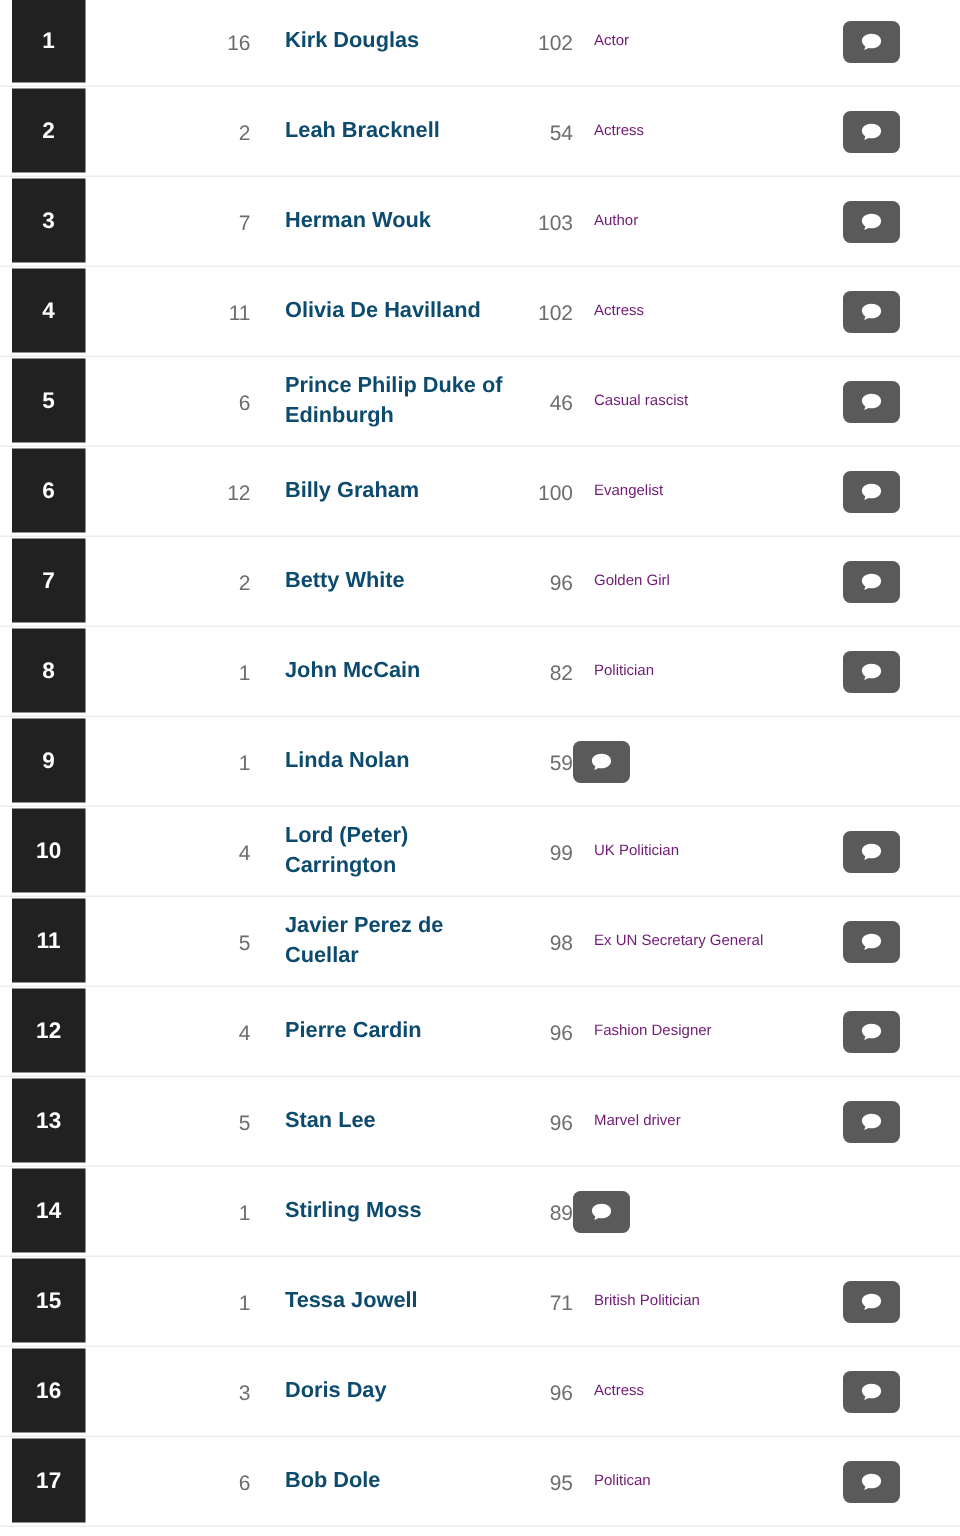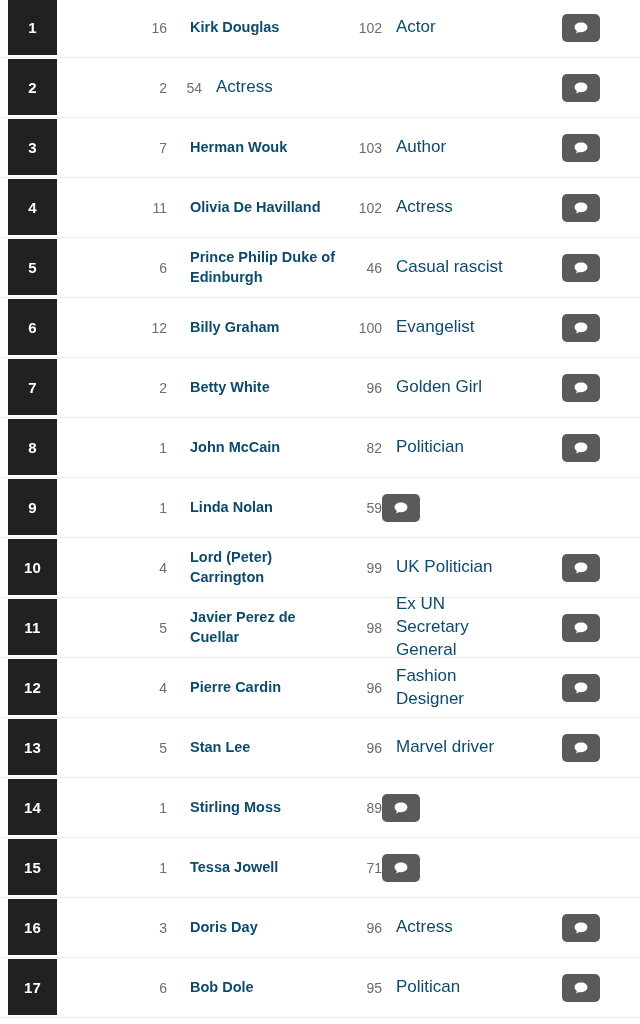--- a/index.html
+++ b/index.html
@@ -107,22 +107,22 @@
   
   .cell-desc {
     flex: 1 1 auto;
     display: flex;
     align-items: center;
     padding-left: 14px;
     padding-right: 8px;
     box-sizing: border-box;
   }
   .cell-desc span {
-    color: #0c4a6e;
-    font-size: 17px;
+    color: #701a75;
+    font-size: 10px;
     line-height: 1.35;
     max-width: 120px;
     display: inline-block;
   }
 
   
   .cell-action {
     flex: 0 0 78px;
     display: flex;
     align-items: center;
@@ -179,20 +179,23 @@
     </div>
     <div class="row">
       <div class="cell-rank">
         <div class="rank-box">
           <span>2</span>
         </div>
       </div>
       <div class="cell-count">
         <span>2</span>
       </div>
+      <div class="cell-name">
+        <span>Leah Bracknell</span>
+      </div>
       <div class="cell-age">
         <span>54</span>
       </div>
       <div class="cell-desc">
         <span>Actress</span>
       </div>
       <div class="cell-action">
         <button class="comment-btn">
           <span>
             <svg width="14" height="12" viewBox="0 0 14 12" xmlns="http://www.w3.org/2000/svg">
@@ -540,20 +543,23 @@
       </div>
       <div class="cell-count">
         <span>1</span>
       </div>
       <div class="cell-name">
         <span>Tessa Jowell</span>
       </div>
       <div class="cell-age">
         <span>71</span>
       </div>
+      <div class="cell-desc">
+        <span>British Politician</span>
+      </div>
       <div class="cell-action">
         <button class="comment-btn">
           <span>
             <svg width="14" height="12" viewBox="0 0 14 12" xmlns="http://www.w3.org/2000/svg">
               <path d="M7 0.5C3.4 0.5 0.6 2.6 0.6 5.2c0 1.5 0.9 2.8 2.3 3.7L2.2 11.4l2.9-1.4c0.6 0.1 1.2 0.2 1.9 0.2 3.6 0 6.4-2.1 6.4-4.9S10.6 0.5 7 0.5z" fill="#ffffff"></path>
             </svg>
           </span>
         </button>
       </div>
     </div>

